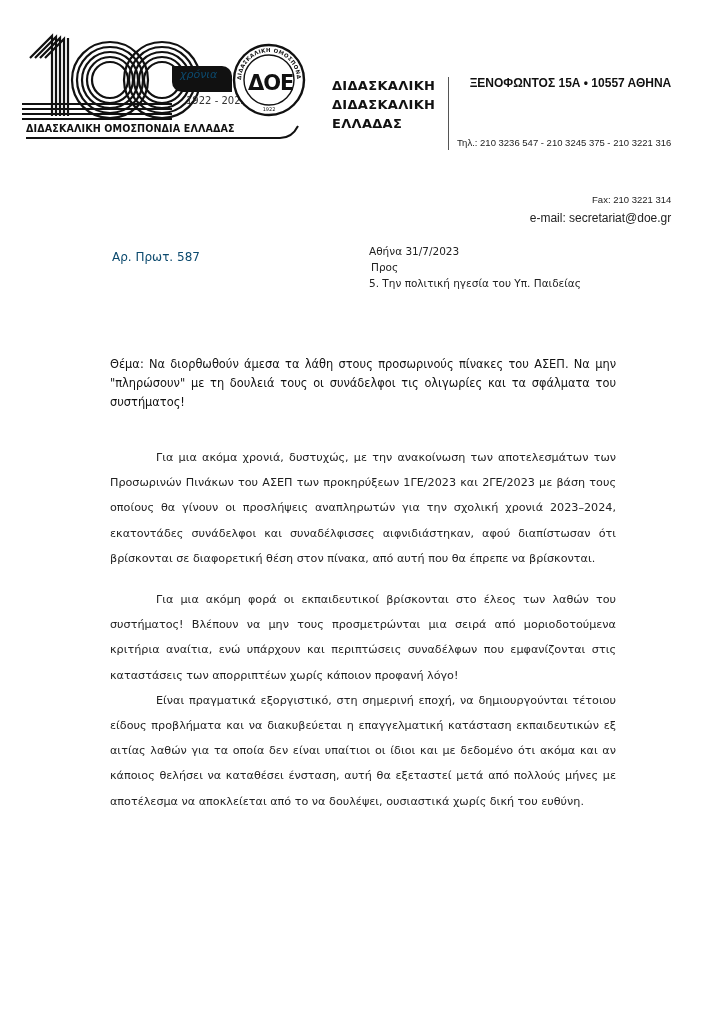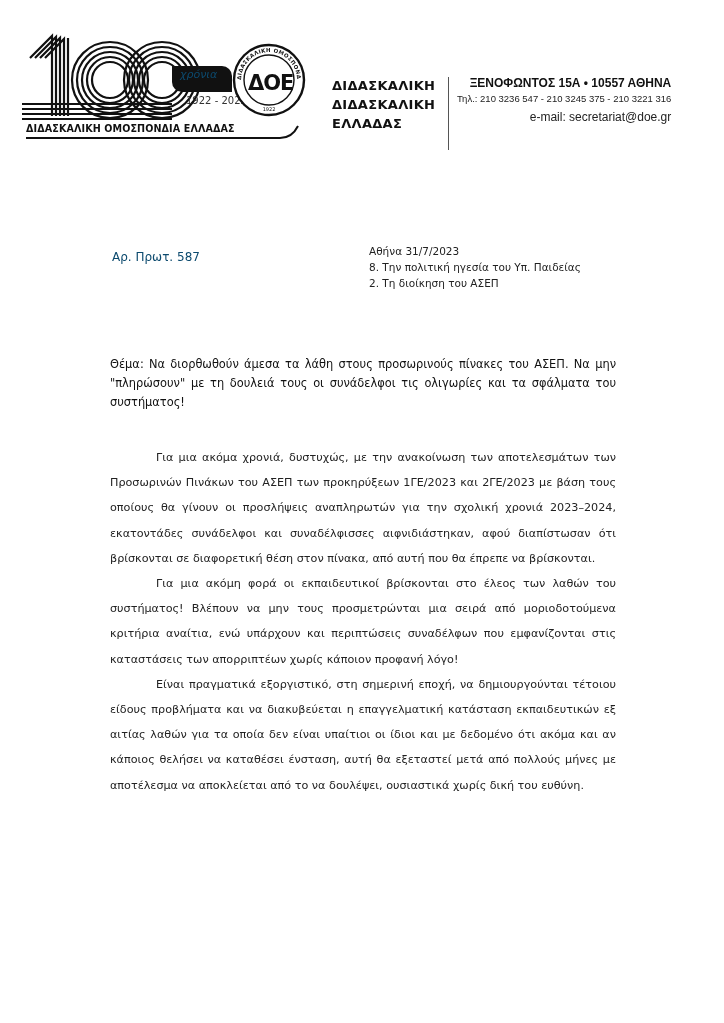--- a/index.html
+++ b/index.html
@@ -11,36 +11,36 @@
   .chronia-box { position: absolute; left: 172px; top: 66px; width: 60px; height: 26px; background: #111; border-radius: 0 10px 0 10px; }
   .chronia-text { position: absolute; left: 180px; top: 68px; font-family: "DejaVu Sans", sans-serif; font-style: italic; font-size: 11px; color: #0c4a6e; }
   .chronia-years { position: absolute; left: 186px; top: 95px; font-family: "DejaVu Sans", sans-serif; font-size: 10px; color: #333; }
   .seal { position: absolute; left: 232px; top: 43px; width: 74px; height: 74px; }
   .seal-letters { position: absolute; left: 248px; top: 71px; font-family: "DejaVu Sans", sans-serif; font-weight: bold; font-size: 21px; color: #111; letter-spacing: -1px; }
 
   .org-name { position: absolute; left: 332px; top: 76px; font-family: "DejaVu Sans", sans-serif; font-weight: bold; font-size: 13px; line-height: 19px; color: #111; letter-spacing: 0.3px; }
   .v-divider { position: absolute; left: 448px; top: 77px; width: 1px; height: 73px; background: #555; }
   .contact { position: absolute; left: 457px; top: 74px; font-family: Liberation Sans, sans-serif; color: #222; text-align: right; }
   .contact .addr { font-weight: bold; font-size: 12px; line-height: 18px; color: #111; }
-  .contact .line { font-size: 9.5px; line-height: 13px; }
+  .contact .line { font-size: 9.5px; line-height: 13px; margin-top: 44px; }
   .contact .email { font-size: 12px; line-height: 13px; margin-top: 6px; }
 
   
   .prot { position: absolute; left: 112px; top: 250px; font-family: "DejaVu Sans", sans-serif; font-size: 12px; color: #0c4a6e; }
   .recipients { position: absolute; left: 369px; top: 243px; font-family: "DejaVu Sans", sans-serif; font-size: 10.5px; line-height: 16px; color: #222; }
   .recipients .pros { padding-left: 2px; }
 
   
   .subject { position: absolute; left: 110px; top: 355px; width: 506px; font-family: "DejaVu Sans", sans-serif; font-weight: normal; font-size: 11.4px; line-height: 19px; text-align: justify; color: #111; }
 
   
   .body-text { position: absolute; left: 110px; top: 445px; width: 506px; font-family: "DejaVu Sans", sans-serif; font-size: 11.2px; line-height: 25.2px; color: #222; }
   .body-text p { margin: 0; text-indent: 46px; text-align: justify; }
   .body-text p.p1 { }
-  .body-text p.p2 { margin-top: 0px; }
+  .body-text p.p2 { margin-top: 16px; }
   .body-text p.p3 { margin-top: 0px; }
 </style>
 </head>
 <body>
 
 <svg class="logo" viewBox="0 0 300 120" xmlns="http://www.w3.org/2000/svg">
   <g fill="none" stroke="#111" stroke-width="2.2">
 
     <path d="M8 28 L30 6 L30 86"></path>
     <path d="M13 28 L34 7 L34 86"></path>
@@ -94,29 +94,30 @@
   <div>ΔΙΔΑΣΚΑΛΙΚΗ</div>
   <div>ΔΙΔΑΣΚΑΛΙΚΗ</div>
   <div>ΕΛΛΑΔΑΣ</div>
 </div>
 
 <div class="v-divider"></div>
 
 <div class="contact">
   <div class="addr">ΞΕΝΟΦΩΝΤΟΣ 15Α • 10557 ΑΘΗΝΑ</div>
   <div class="line">Τηλ.:  210 3236 547 - 210 3245 375 - 210 3221 316</div>
+  <div class="line">Fax:   210 3221 314</div>
   <div class="email">e-mail: secretariat@doe.gr</div>
 </div>
 
 <div class="prot">Αρ. Πρωτ. 587</div>
 
 <div class="recipients">
   <div>Αθήνα  31/7/2023</div>
-  <div>8. Την πολιτική ηγεσία του Υπ. Παιδείας</div>
-  <div>2. Τη διοίκηση του ΑΣΕΠ</div>
+  <div class="pros">Προς</div>
+  <div>5. Την πολιτική ηγεσία του Υπ. Παιδείας</div>
 </div>
 
 <div class="subject">Θέμα: Να διορθωθούν άμεσα τα λάθη στους προσωρινούς πίνακες του ΑΣΕΠ. Να μην "πληρώσουν" με τη δουλειά τους οι συνάδελφοι τις ολιγωρίες και τα σφάλματα του συστήματος!</div>
 
 <div class="body-text">
   <p class="p1">Για μια ακόμα χρονιά, δυστυχώς, με την ανακοίνωση των αποτελεσμάτων των Προσωρινών Πινάκων του ΑΣΕΠ των προκηρύξεων 1ΓΕ/2023 και  2ΓΕ/2023 με βάση τους οποίους θα γίνουν οι προσλήψεις αναπληρωτών για την σχολική χρονιά 2023–2024, εκατοντάδες συνάδελφοι και συναδέλφισσες αιφνιδιάστηκαν, αφού διαπίστωσαν ότι βρίσκονται σε διαφορετική θέση στον πίνακα, από αυτή που θα έπρεπε να βρίσκονται.</p>
   <p class="p2">Για μια ακόμη φορά οι εκπαιδευτικοί βρίσκονται  στο έλεος των λαθών του συστήματος! Βλέπουν να μην τους προσμετρώνται μια σειρά από μοριοδοτούμενα κριτήρια αναίτια, ενώ υπάρχουν και περιπτώσεις συναδέλφων που εμφανίζονται στις καταστάσεις των απορριπτέων χωρίς κάποιον προφανή λόγο!</p>
   <p class="p3">Είναι πραγματικά εξοργιστικό, στη σημερινή εποχή, να δημιουργούνται τέτοιου είδους προβλήματα και να διακυβεύεται η επαγγελματική κατάσταση εκπαιδευτικών εξ αιτίας λαθών για τα οποία δεν είναι υπαίτιοι οι ίδιοι και με δεδομένο ότι ακόμα και αν κάποιος θελήσει να καταθέσει ένσταση, αυτή θα εξεταστεί μετά από πολλούς μήνες με αποτέλεσμα να αποκλείεται από το να δουλέψει, ουσιαστικά χωρίς δική του ευθύνη.</p>
 </div>
 

